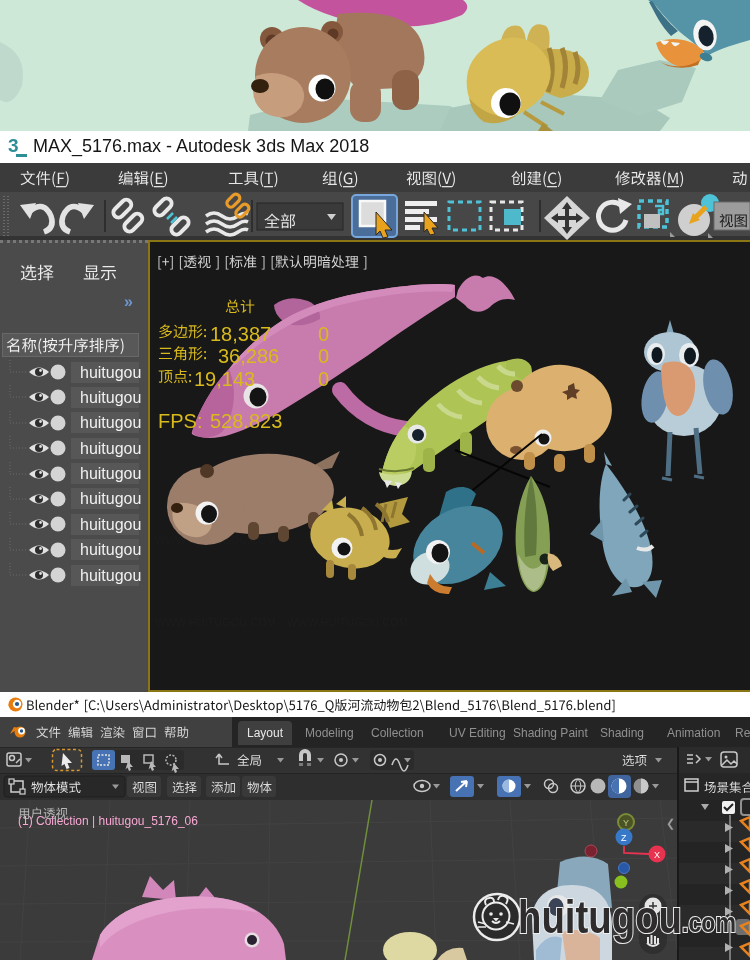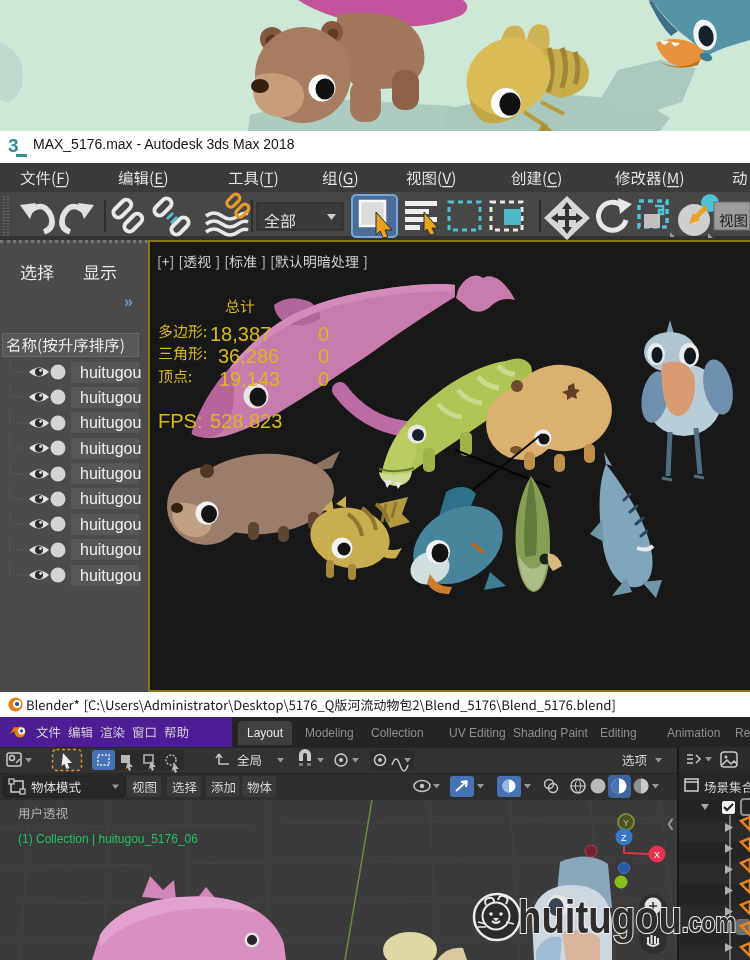--- a/index.html
+++ b/index.html
@@ -2,30 +2,30 @@
 <html><head>
 <meta charset="utf-8">
 <style>
 * { margin:0; padding:0; box-sizing:border-box; }
 body { width:750px; height:960px; position:relative; overflow:hidden;
   font-family:"Liberation Sans", sans-serif; background:#fff; }
 .abs { position:absolute; }
 
 #topstrip { left:0; top:0; width:750px; height:131px; background:#cde7d7; }
 #titlebar { left:0; top:131px; width:750px; height:32px; background:#fff; color:#111; }
-#titlebar .txt { position:absolute; left:33px; top:5px; font-size:14px; color:#151515; }
+#titlebar .txt { position:absolute; left:33px; top:5px; font-size:18px; color:#151515; }
 #menubar { left:0; top:163px; width:750px; height:29px; background:#3b3b3b; color:#eee; font-size:15px; }
 #toolbar { left:0; top:192px; width:750px; height:48px; background:#454545; }
 #leftpanel { left:0; top:240px; width:148px; height:452px; background:#4b4b4b; border-top:3px dotted #787878; }
 #viewport { left:148px; top:240px; width:602px; height:452px; background:#171717;
   border-left:2px solid #8a7714; border-top:2px solid #8a7714; border-bottom:2px solid #8a7714; }
 .stat { position:absolute; color:#d9ba1c; font-size:20px; white-space:pre; }
 
 #btitle { left:0; top:692px; width:750px; height:25px; background:#fff; }
-#bmenu { left:0; top:717px; width:750px; height:30px; background:#4c1d95; }
+#bmenu { left:0; top:717px; width:750px; height:30px; background:#404040; }
 #btabs { position:absolute; left:232px; top:0; width:518px; height:30px; background:#242424; }
 .tab { position:absolute; top:4px; height:24px; line-height:24px; font-size:12px; color:#909090;
   padding:0 9px; border-radius:4px 4px 0 0; }
 .tab.active { background:#3f3f3f; color:#e8e8e8; }
 #btools1 { left:0; top:747px; width:750px; height:26px; background:#323232; }
 #btools2 { left:0; top:773px; width:750px; height:27px; background:#2e2e2e; }
 #bview { left:0; top:800px; width:677px; height:160px; background:#3b3b3b; overflow:hidden; }
 #outliner { left:677px; top:747px; width:73px; height:213px; background:#262626; border-left:2px solid #191919; }
 .btxt { position:absolute; font-size:12px; color:#cfcfcf; }
 </style>
@@ -383,21 +383,21 @@
   <path d="M514,121 C530,116 544,123 545,140 C546,160 537,174 528,174 C519,174 513,160 512,140 C511,129 511,124 514,121 Z" fill="#d99a72"></path>
   <path d="M520,190 l-2 44 M546,186 l4 46" stroke="#4e6e84" stroke-width="5"></path>
   <path d="M512,236 l10 2 M544,234 l10 2" stroke="#4e6e84" stroke-width="3" fill="none"></path>
   </g>
   </svg>
 
   <div class="stat" style="left:60px;top:81px">18,387</div>
   <div class="stat" style="left:168px;top:81px">0</div>
   <div class="stat" style="left:68px;top:103px">36,286</div>
   <div class="stat" style="left:168px;top:103px">0</div>
-  <div class="stat" style="left:69px;top:126px">19,143</div>
+  <div class="stat" style="left:44px;top:126px">19,143</div>
   <div class="stat" style="left:168px;top:126px">0</div>
   <div class="stat" style="left:8px;top:168px">FPS:</div>
   <div class="stat" style="left:60px;top:168px">528.823</div>
 </div>
 
 <div id="btitle" class="abs">
   <svg class="abs" style="left:7px;top:4px" width="17" height="17" viewBox="0 0 17 17">
     <circle cx="8.5" cy="8.5" r="7" fill="#e87d0d"></circle>
     <circle cx="10" cy="8" r="4.2" fill="#fff"></circle>
     <circle cx="10" cy="8" r="2.1" fill="#265787"></circle>
@@ -413,21 +413,21 @@
     <circle cx="11.5" cy="7" r="3.4" fill="#fff"></circle>
     <circle cx="11.5" cy="7" r="1.7" fill="#265787"></circle>
     <path d="M0 10 L9 4 L4 3 Z" fill="#e87d0d"></path>
   </svg>
 
   <span class="tab active" style="left:238px">Layout</span>
   <span class="tab" style="left:296px">Modeling</span>
   <span class="tab" style="left:362px">Collection</span>
   <span class="tab" style="left:440px">UV Editing</span>
   <span class="tab" style="left:504px">Shading Paint</span>
-  <span class="tab" style="left:591px">Editing</span>
+  <span class="tab" style="left:591px">Shading</span>
   <span class="tab" style="left:658px">Animation</span>
   <span class="tab" style="left:726px">Ren</span>
 </div>
 
 <div id="btools1" class="abs">
 <svg width="750" height="26" viewBox="0 0 750 26">
 <rect width="750" height="26" fill="#323232"></rect>
 <rect y="0" width="750" height="1" fill="#262626"></rect>
 
 <g stroke="#c8c8c8" stroke-width="1.5" fill="none">
@@ -560,21 +560,21 @@
 <rect x="639" y="94" width="28" height="60" rx="14" fill="#2e2e2e" opacity="0.85"></rect>
 <circle cx="653" cy="106" r="8.5" fill="#e4e4e4"></circle>
 <path d="M649 106 h8 M653 102 v8" stroke="#333" stroke-width="1.5"></path>
 <g stroke="#e4e4e4" stroke-width="2" fill="none">
 <path d="M648 144 v-7 M651.5 144 v-9 M655 144 v-8 M658 144 v-6"></path>
 <path d="M647 143 q6 6 12 0"></path>
 </g>
 
 </svg>
   
-  <div class="btxt" style="left:18px;top:32px;color:#22c55e">(1) Collection | huitugou_5176_06</div>
+  <div class="btxt" style="left:18px;top:14px;color:#f9a8d4">(1) Collection | huitugou_5176_06</div>
 </div>
 
 <div id="outliner" class="abs">
 <svg width="71" height="213" viewBox="0 0 71 213">
 <rect width="71" height="213" fill="#2b2b2b"></rect>
 <rect y="26" width="71" height="27" fill="#262626"></rect>
 <rect y="53" width="71" height="160" fill="#242424"></rect>
 
 <g stroke="#c8c8c8" stroke-width="1.5" fill="none">
 <path d="M8 8 h6 M8 12 h6 M8 16 h6"></path>

